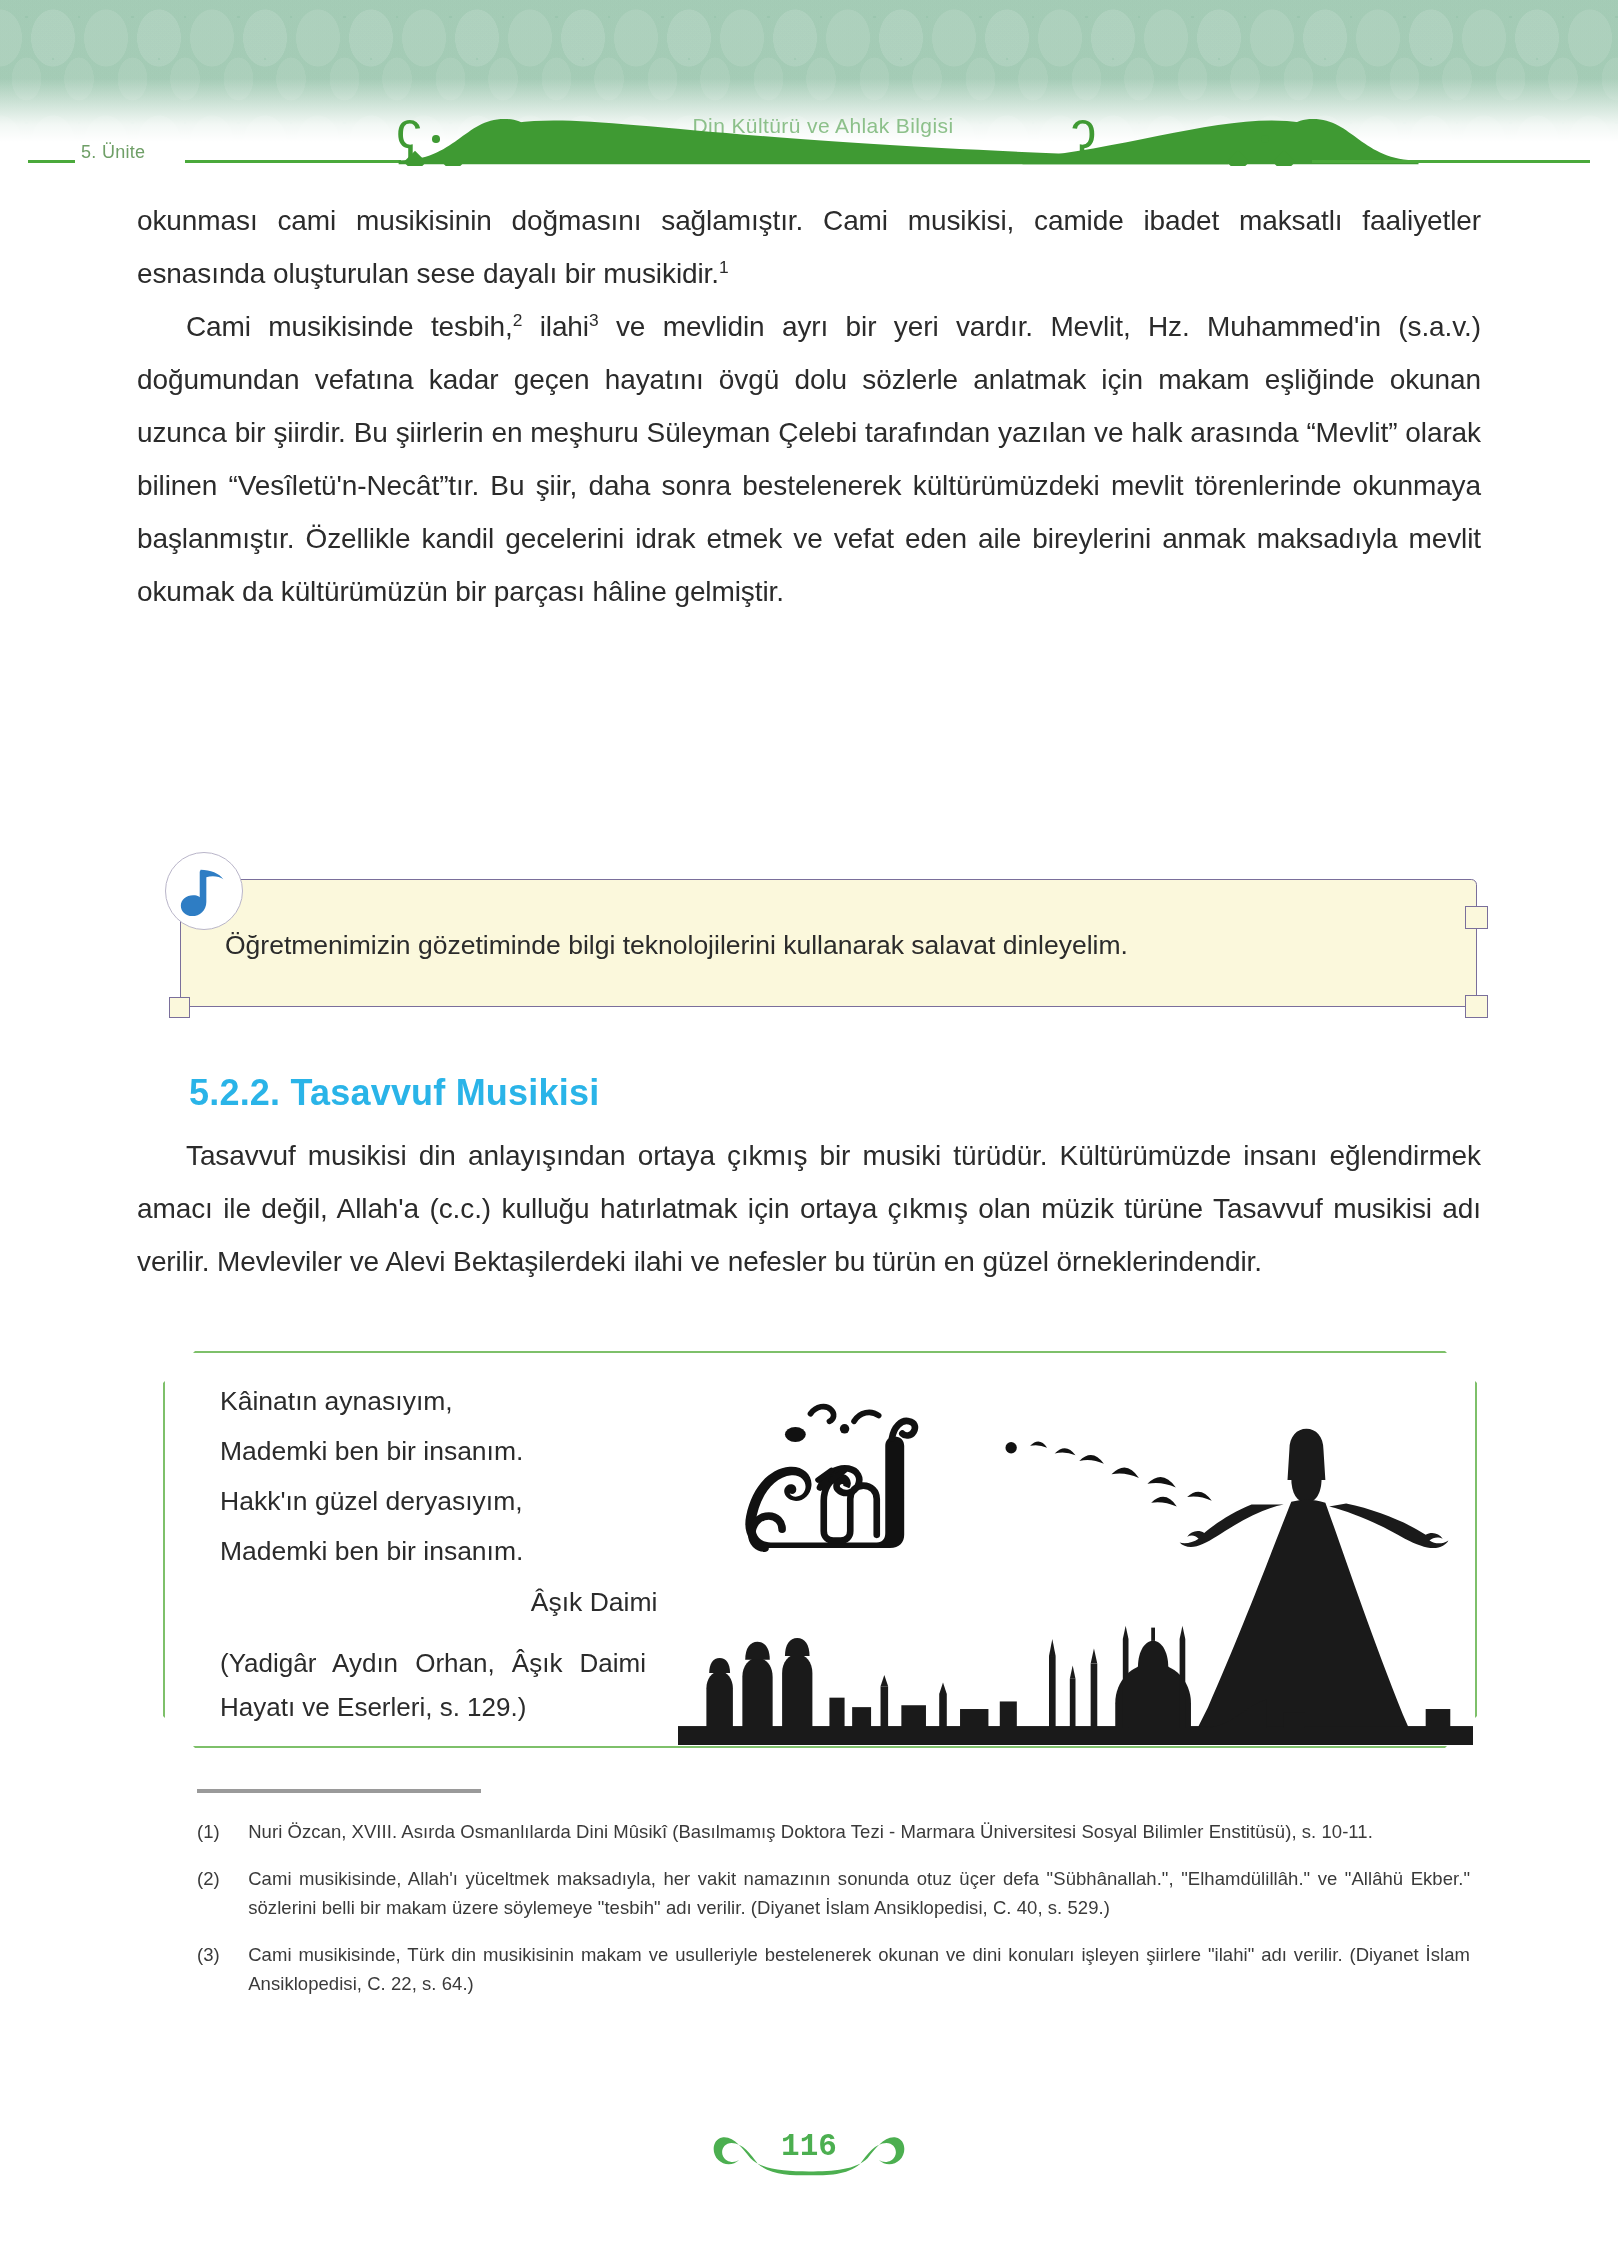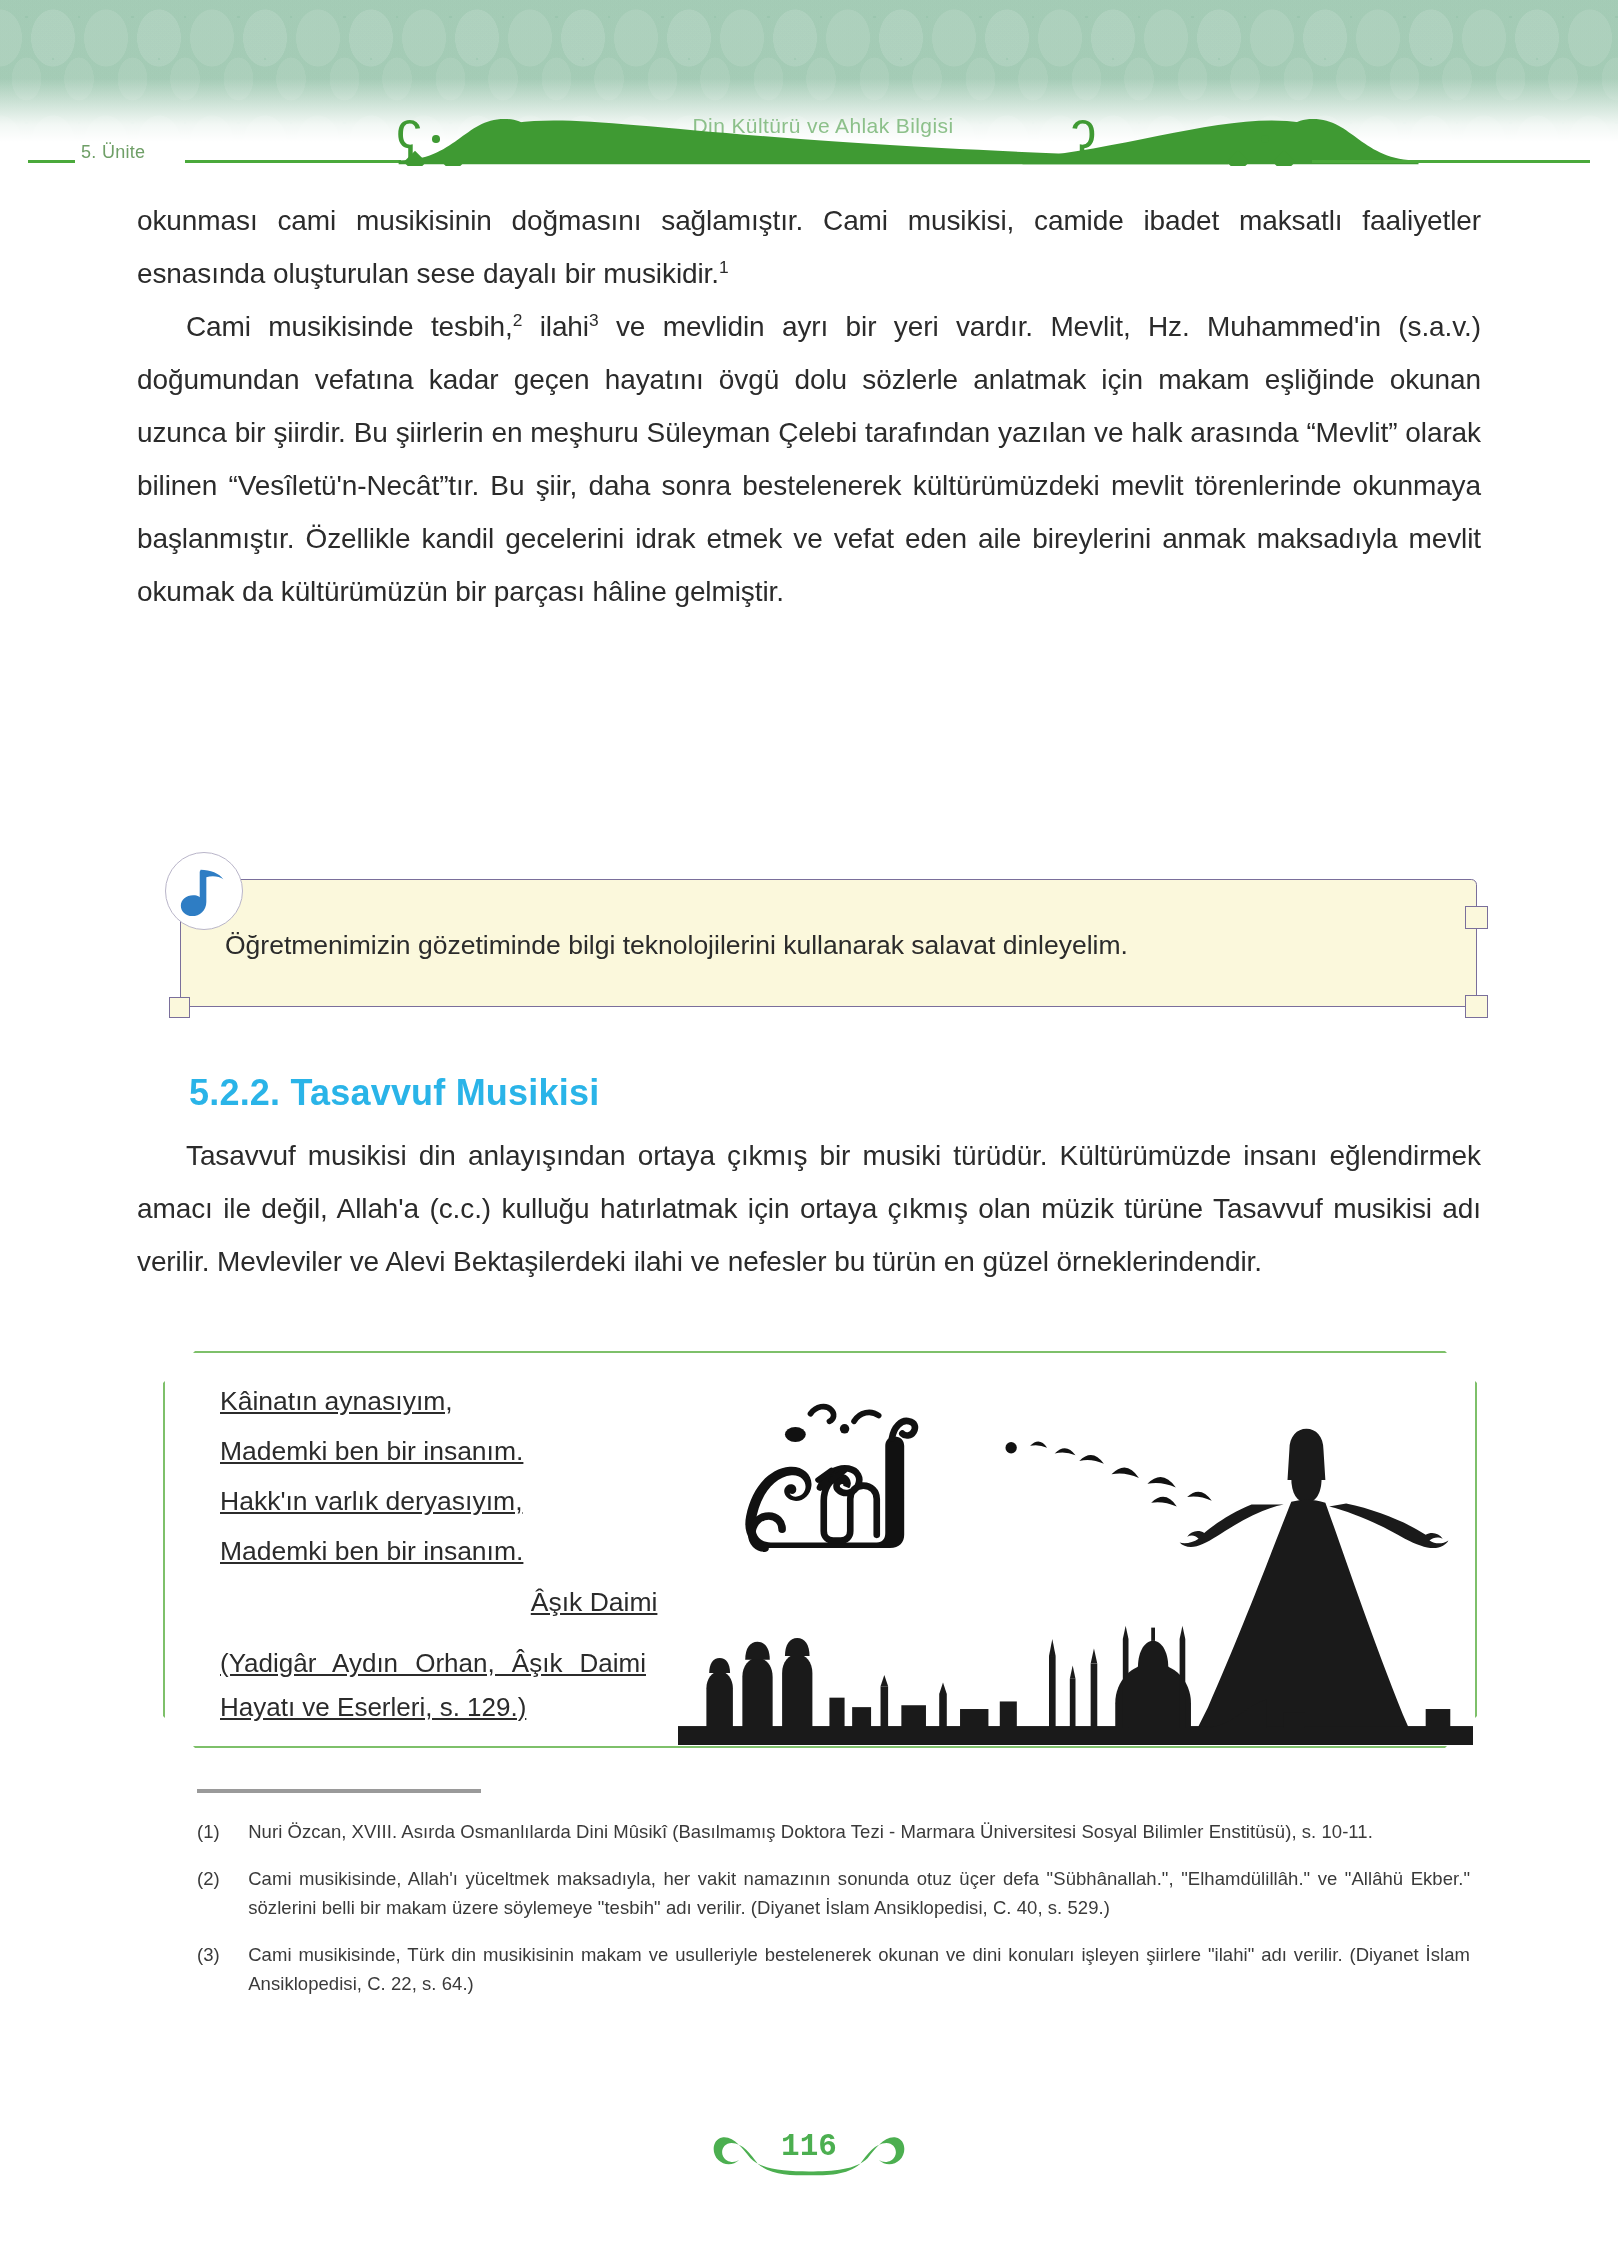--- a/index.html
+++ b/index.html
@@ -156,21 +156,21 @@
   .poem-frame-inner{
     position:absolute; left:2.8px; top:2.8px; right:2.8px; bottom:2.8px;
     background:#ffffff;
     clip-path:polygon(
       30px 0, calc(100% - 30px) 0, 100% 30px,
       100% calc(100% - 30px), calc(100% - 30px) 100%,
       30px 100%, 0 calc(100% - 30px), 0 30px);
   }
   .poem-text{
     position:absolute; left:57px; top:24.6px; width:445px;
-    font-size:26.5px; line-height:50px; color:#2b2b2b;text-decoration:underline;
+    font-size:26.5px; line-height:50px; color:#2b2b2b;
   }
   .poem-line{ white-space:nowrap; }
   .poem-author{ text-align:right; padding-right:7.6px; margin-top:1.9px; }
   .poem-source{
     margin-top:13.2px; text-align:justify; font-size:26px; line-height:44px;
     width:426px;
   }
   .illustration{
     position:absolute; right:3.8px; top:3.8px; width:795px; height:390px;
     overflow:hidden;
@@ -266,21 +266,21 @@
 </div>
 
 <div class="poem-box">
   <div class="poem-frame">
     <div class="poem-frame-inner"></div>
   </div>
 
   <div class="poem-text">
     <div class="poem-line">Kâinatın aynasıyım,</div>
     <div class="poem-line">Mademki ben bir insanım.</div>
-    <div class="poem-line">Hakk'ın varlık deryasıyım,</div>
+    <div class="poem-line">Hakk'ın güzel deryasıyım,</div>
     <div class="poem-line">Mademki ben bir insanım.</div>
     <div class="poem-author">Âşık Daimi</div>
     <div class="poem-source">(Yadigâr Aydın Orhan, Âşık Daimi Hayatı ve Eserleri, s. 129.)</div>
   </div>
 
   <div class="illustration">
     <svg class="illus-svg" viewBox="0 0 840 412" preserveAspectRatio="none">
       <rect x="0" y="0" width="840" height="412" fill="#ffffff"></rect>
 
       <g fill="#111111">

